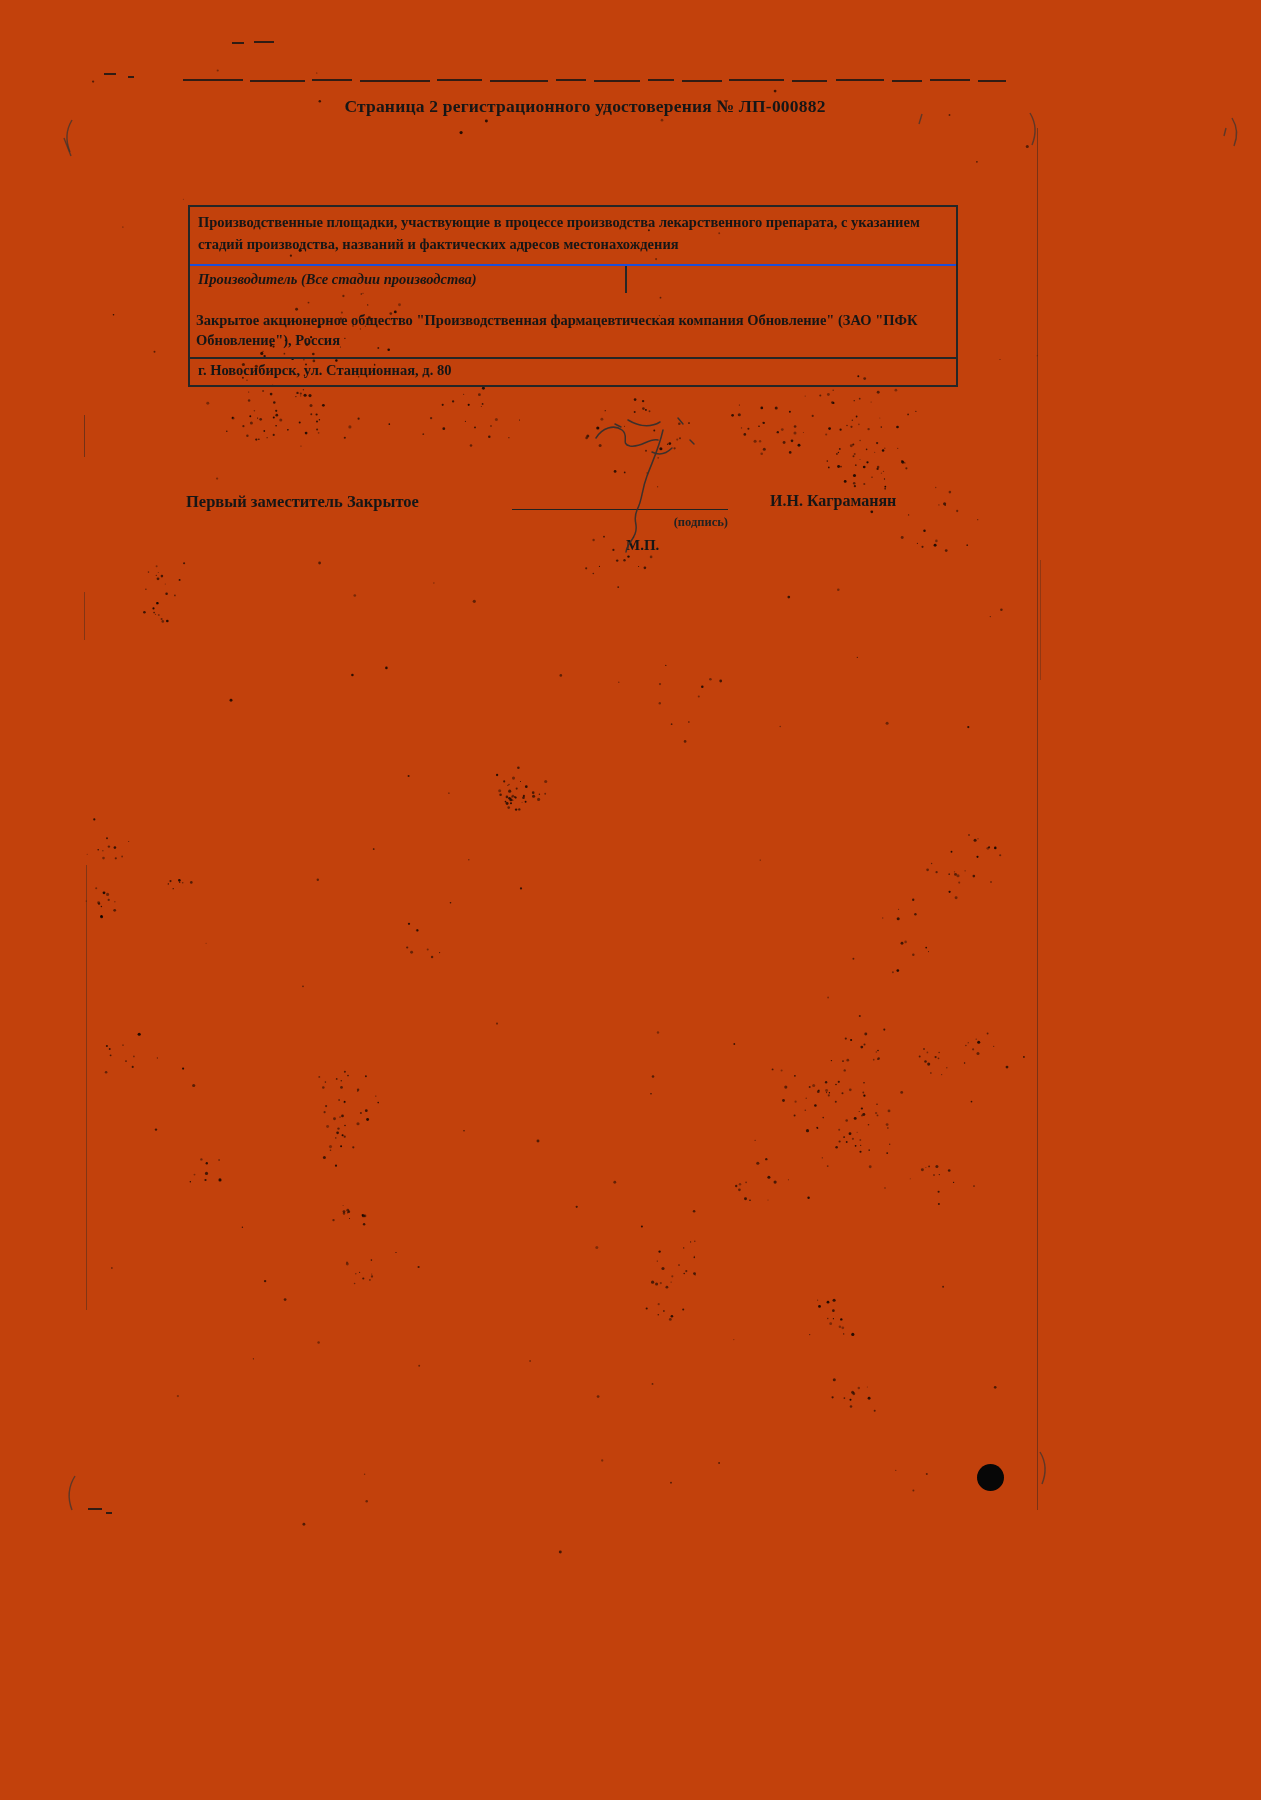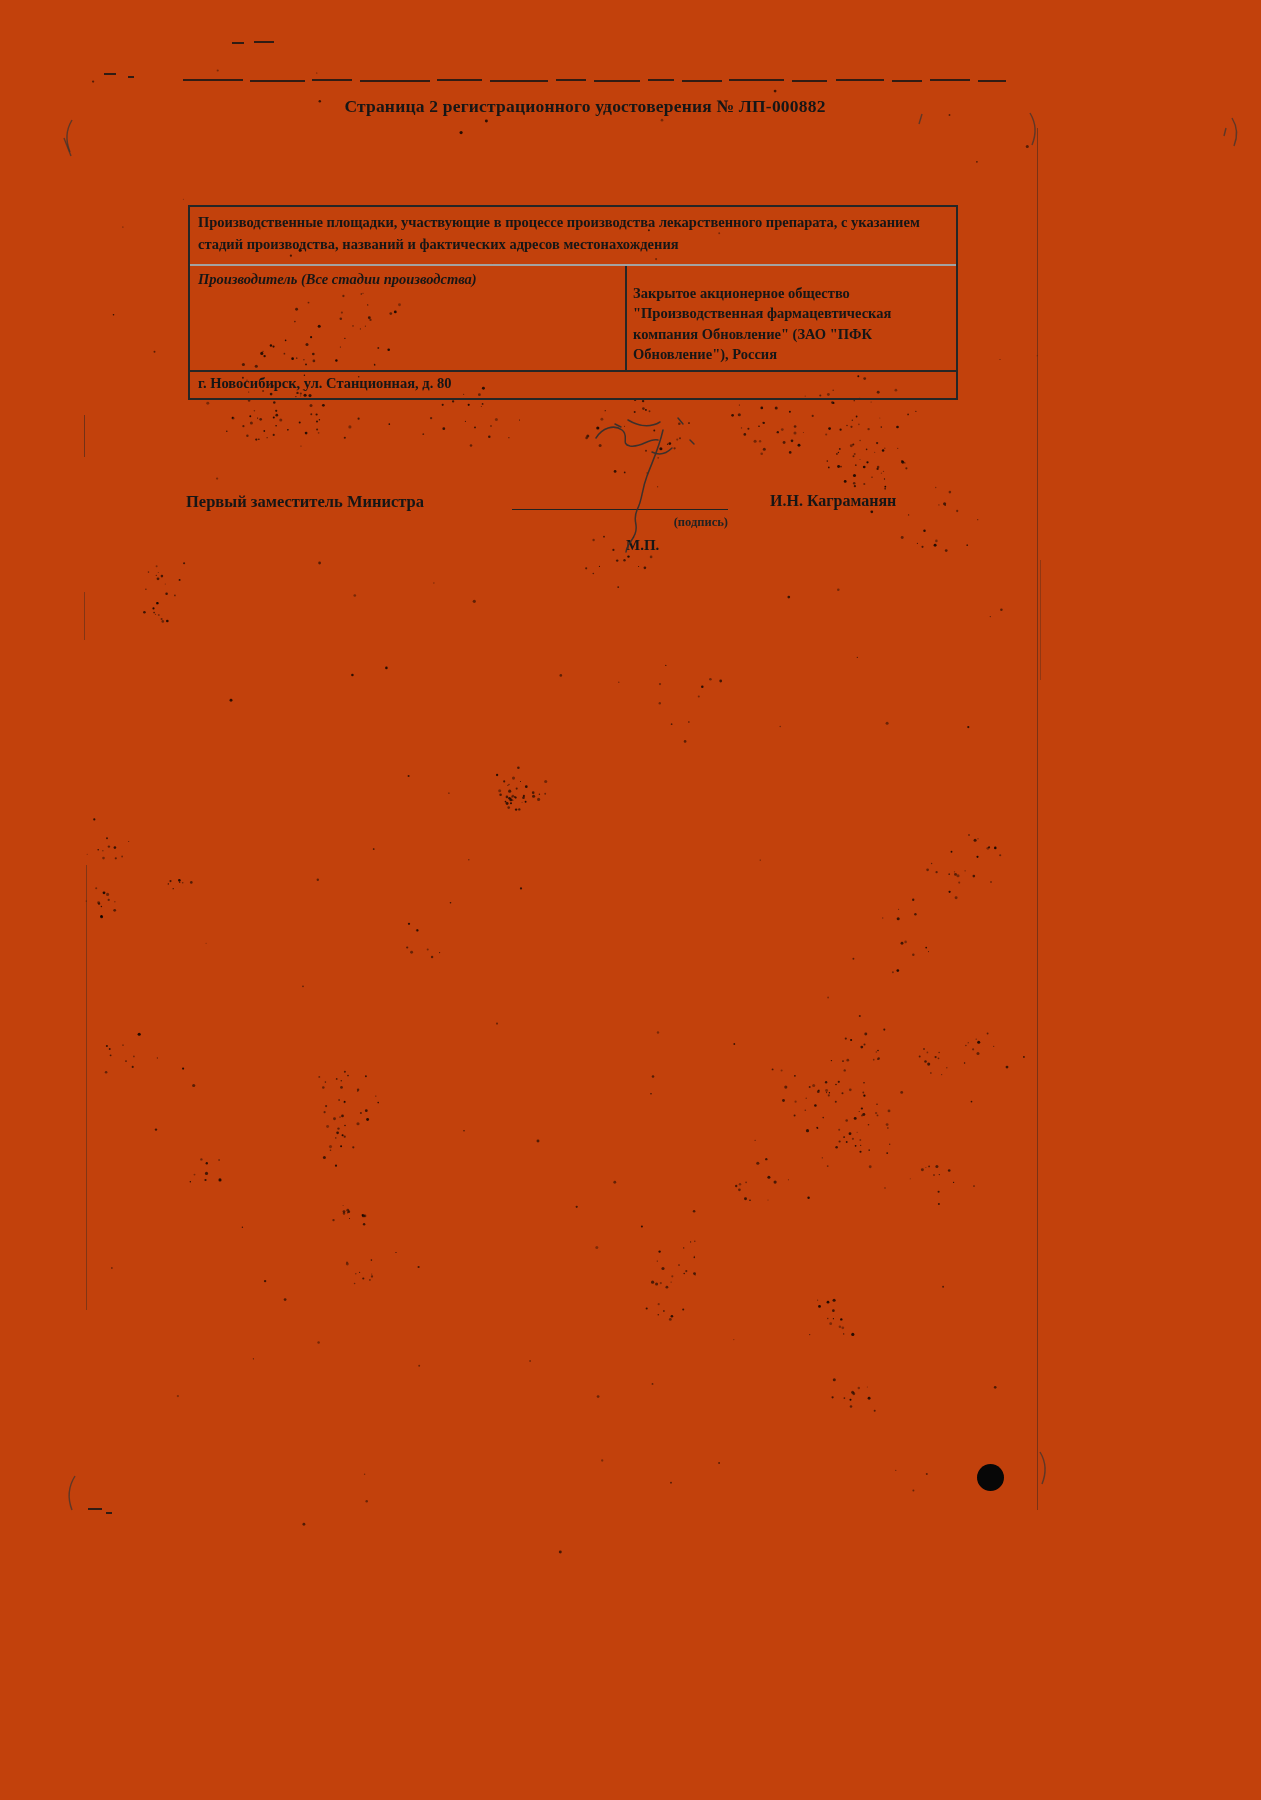--- a/index.html
+++ b/index.html
@@ -12,24 +12,24 @@
   .doc-header {
     position:absolute; top:96px; left:180px; width:810px;
     text-align:center; font-size:17.5px; font-weight:bold; letter-spacing:.2px;
     color:#161616;
   }
   .reg-table {
     position:absolute; left:188px; top:205px; width:770px;
     border:2px solid #262626; font-size:14.5px; color:#161616;
   }
   .t-title {
-    border-bottom:2px solid #a3a3a3; padding:5px 10px 8px 8px;
+    border-bottom:2px solid #1d4ed8; padding:5px 10px 8px 8px;
     font-weight:bold; line-height:1.5;
   }
-  .t-row { display:flex; border-bottom:2px solid #262626; min-height:93px; }
+  .t-row { display:flex; border-bottom:2px solid #262626; min-height:93px;flex-direction:column; }
   .t-left {
     width:437px; border-right:2px solid #262626; padding:5px 8px;
     font-weight:bold; font-style:italic;
   }
   .t-right { flex:1; padding:17px 10px 5px 6px; font-weight:600; line-height:1.42; }
   .t-addr { padding:3px 8px 6px; font-weight:bold; }
   .sig-title { position:absolute; left:186px; top:492px; font-size:16.5px; font-weight:bold; color:#161616; }
   .sig-line  { position:absolute; left:512px; top:509px; width:216px; border-top:1.6px solid #222; }
   .sig-caption {
     position:absolute; left:512px; top:515px; width:216px;
@@ -853,21 +853,21 @@
 
   <div class="reg-table">
     <div class="t-title">Производственные площадки, участвующие в процессе производства лекарственного препарата, с указанием стадий производства, названий и фактических адресов местонахождения</div>
     <div class="t-row">
       <div class="t-left">Производитель (Все стадии производства)</div>
       <div class="t-right">Закрытое акционерное общество "Производственная фармацевтическая компания Обновление" (ЗАО "ПФК Обновление"), Россия</div>
     </div>
     <div class="t-addr">г. Новосибирск, ул. Станционная, д. 80</div>
   </div>
 
-  <div class="sig-title">Первый заместитель Министра</div>
+  <div class="sig-title">Первый заместитель Закрытое</div>
   <div class="sig-line"></div>
   <div class="sig-caption">(подпись)</div>
   <div class="sig-mp">М.П.</div>
   <div class="sig-name">И.Н. Каграманян</div>
 
   <svg class="overlay" width="1261" height="1800" viewBox="0 0 1261 1800">
     <g fill="none" stroke="#2f2f2f" stroke-width="1.5" stroke-linecap="round" opacity="0.9">
       <path d="M596,438 c6,-10 18,-14 26,-8 c8,6 -2,14 8,16 c12,2 18,-8 28,-6"></path>
       <path d="M628,420 c10,6 22,8 32,2"></path>
       <path d="M652,452 c8,4 14,2 20,-4"></path>

